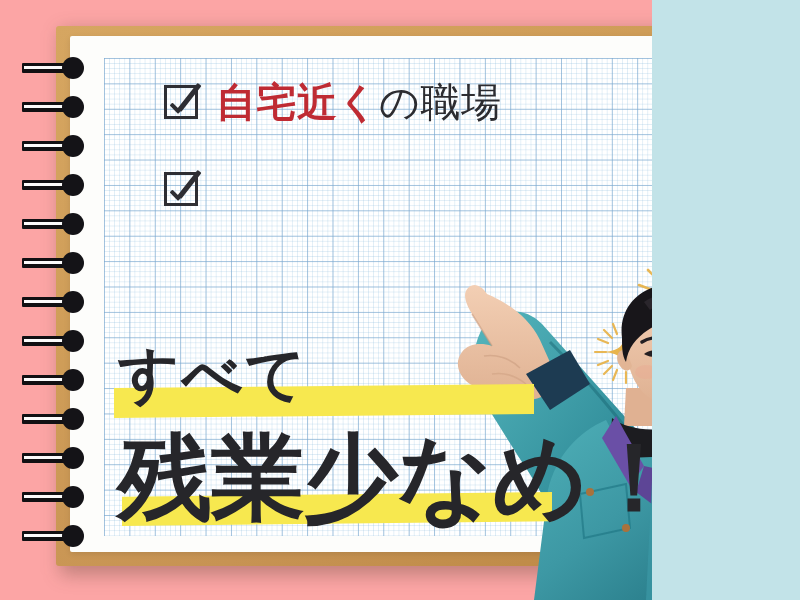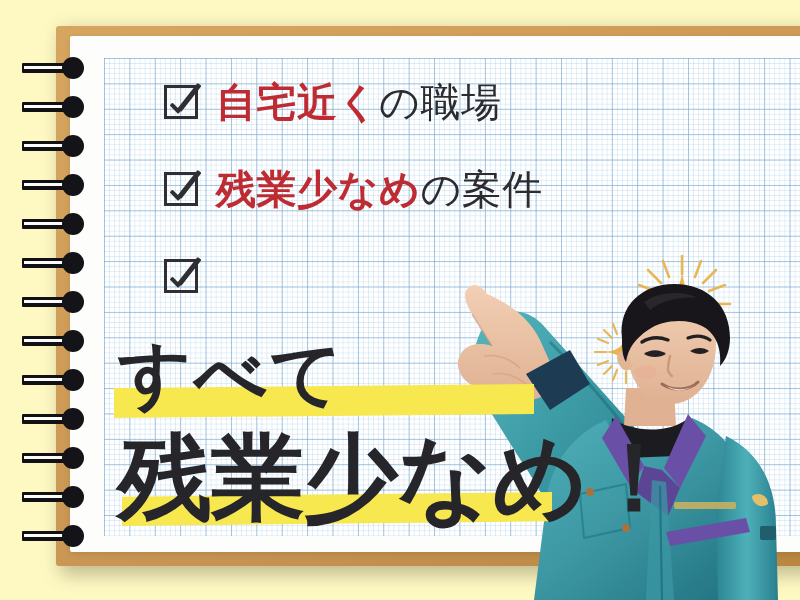--- a/index.html
+++ b/index.html
@@ -1,21 +1,21 @@
 <!DOCTYPE html>
 <html><head>
 <meta charset="utf-8">
 <style>
   html,body{margin:0;padding:0;}
   body{
     width:800px;height:600px;overflow:hidden;
     font-family:"DejaVu Sans","Liberation Sans",sans-serif;
     background:#c2e3e8;
   }
-  #stage{position:relative;width:800px;height:600px;overflow:hidden;background:#fef9c3;}
+  #stage{position:relative;width:652px;height:600px;overflow:hidden;background:#fca5a5;}
 
   
   .nb-shadow{
     position:absolute;left:60px;top:30px;width:760px;height:545px;
     background:rgba(60,45,25,.30);filter:blur(9px);border-radius:4px;
   }
   .nb-cover{
     position:absolute;left:56px;top:26px;width:760px;height:540px;
     background:linear-gradient(150deg,#d6a661 0%,#cf9d58 35%,#c79353 65%,#b9853f 100%);
     border-radius:3px;
@@ -78,21 +78,21 @@
   .headline{position:absolute;left:118px;top:322px;width:430px;}
   .hl-line{position:relative;height:104px;}
   .hl-band{
     position:absolute;left:-4px;width:420px;height:34px;
     background:#f7e84f;z-index:1;
   }
   .hl-band.b1{top:62px;clip-path:polygon(0 12%,100% 0,100% 88%,0 100%);}
   .hl-band.b2{top:66px;left:4px;width:430px;clip-path:polygon(0 14%,100% 0,100% 86%,0 100%);}
   .hl-text{
     position:absolute;left:0;top:0;z-index:2;
-    font-size:72px;line-height:104px;font-weight:700;color:#26262a;
+    font-size:60px;line-height:104px;font-weight:700;color:#26262a;
     letter-spacing:2px;white-space:nowrap;
     font-family:"DejaVu Sans","Liberation Sans",sans-serif;
   }
   .hl-text.l2{letter-spacing:-1px;font-size:94px;}
 
   
   .spark{position:absolute;}
   .spark svg{display:block;}
 
   
@@ -161,24 +161,20 @@
       <div class="ring" style="top: 528px; left: 22px;">
         <span class="bar"></span>
         <span class="knob"></span>
       </div>
     </div>
 
   <div class="checklist" id="checklist">
       <div class="row">
         <div class="cbox"></div>
         <div class="rtxt"><span class="hi">自宅近く</span><span class="pl">の職場</span></div>
-      </div>
-      <div class="row">
-        <div class="cbox"></div>
-        <div class="rtxt"><span class="hi">残業少なめ</span><span class="pl">の案件</span></div>
       </div>
       <div class="row">
         <div class="cbox"></div>
       </div>
     </div>
 
   <div class="headline">
     <div class="hl-line">
       <div class="hl-band b1"></div>
       <div class="hl-text l1">すべて</div>

